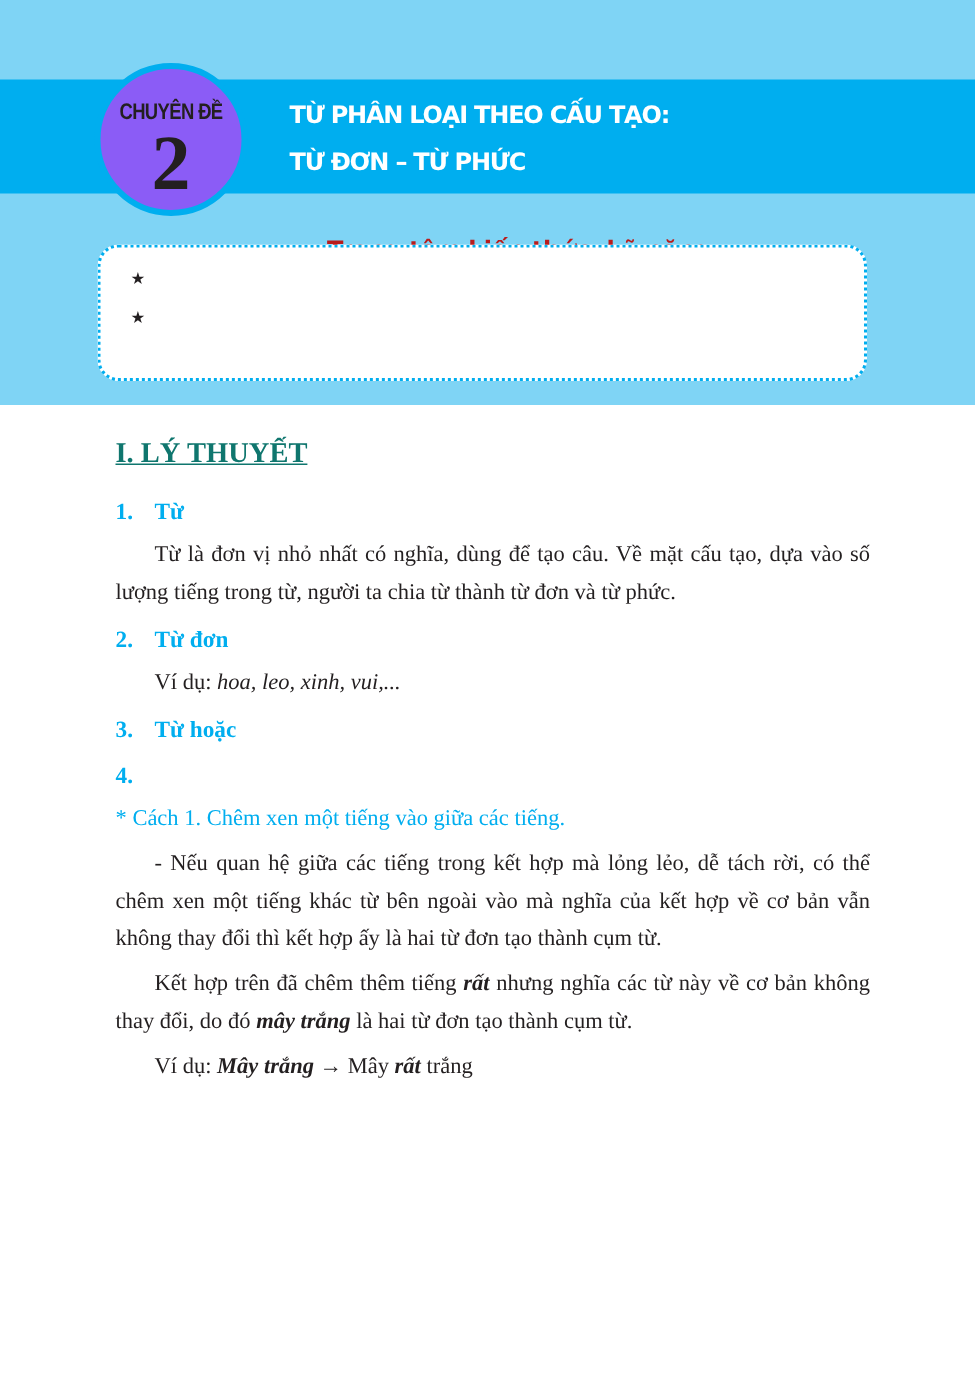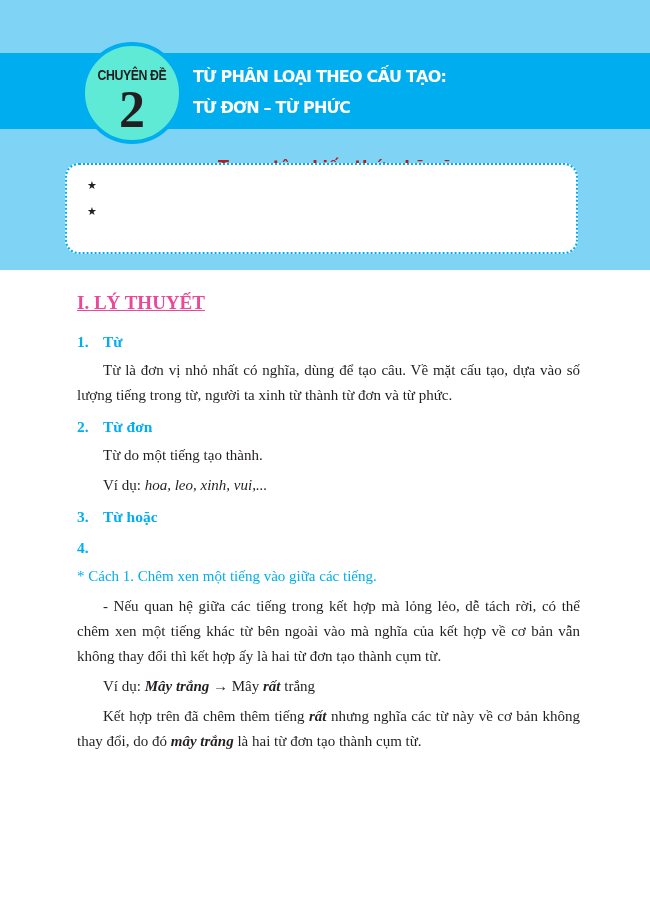--- a/index.html
+++ b/index.html
@@ -2,43 +2,43 @@
 <html><head>
 <meta charset="utf-8">
 <style>
   * { margin: 0; padding: 0; box-sizing: border-box; }
   html, body { width: 650px; height: 922px; background: #ffffff; overflow: hidden; }
   body { position: relative; font-family: "Liberation Serif", serif; color: #231f20; }
 
   .header-bg { position: absolute; left: 0; top: 0; width: 650px; height: 270px; background: #7fd4f5; }
   .title-band { position: absolute; left: 0; top: 53px; width: 650px; height: 76px; background: #00aeef; }
 
-  .badge { position: absolute; left: 81px; top: 42px; width: 102px; height: 102px; border-radius: 50%;
-    background: #5eead4; border: 4px solid #00aeef; text-align: center; }
+  .badge { position: absolute; left: 63px; top: 42px; width: 102px; height: 102px; border-radius: 50%;
+    background: #8b5cf6; border: 4px solid #00aeef; text-align: center; }
   .badge-label { position: absolute; left: 0; right: 0; top: 20px; font-family: "Liberation Sans", sans-serif;
     font-weight: bold; font-size: 15px; letter-spacing: -0.5px; color: #231f20; transform: scaleX(0.82); }
   .badge-number { position: absolute; left: 0; right: 0; top: 38px; font-family: "Liberation Serif", serif;
     font-weight: bold; font-size: 52px; line-height: 52px; color: #231f20; }
 
   .title { position: absolute; left: 193px; top: 61px; font-family: "DejaVu Sans", sans-serif; font-weight: bold;
     color: #ffffff; font-size: 16px; line-height: 31px; letter-spacing: -0.8px; }
   .title div { white-space: nowrap; }
 
   .subtitle { position: absolute; left: 218px; top: 128px; font-family: "DejaVu Sans", sans-serif; font-weight: bold;
     font-size: 16px; color: #b91c1c; letter-spacing: -0.3px; margin-top: 29px; }
 
   .goals-box { position: absolute; left: 65px; top: 163px; width: 513px; height: 91px; background: #ffffff;
     border: 2px dotted #00aeef; border-radius: 14px; padding: 11px 0 0 20px;
     font-family: "DejaVu Sans", sans-serif; font-size: 14px; color: #231f20; }
   .goal { display: flex; line-height: 20px; margin-bottom: 6px; }
   .goal .star { width: 22px; font-size: 11px; flex: none; }
   .goal .text { width: 440px; }
 
   .content { position: absolute; left: 77px; top: 290px; width: 503px; font-size: 15px; line-height: 25px; }
-  .sec-head { color: #ec4899; font-weight: bold; font-size: 19px; text-decoration: underline; margin-bottom: 14px; }
+  .sec-head { color: #0f766e; font-weight: bold; font-size: 19px; text-decoration: underline; margin-bottom: 14px; }
   .item-head { color: #00aeef; font-weight: bold; font-size: 15.5px; margin-top: 6px; margin-bottom: 4px; display: flex; }
   .item-head .num { width: 26px; }
   p { text-align: justify; margin-bottom: 5px; }
   p.ind { text-indent: 26px; }
   .sub-head { color: #00aeef; font-size: 15px; margin: 4px 0 5px 0; }
   i.it { font-style: italic; }
   b.bi { font-style: italic; font-weight: bold; }
 </style>
 </head>
 <body>
@@ -67,34 +67,33 @@
   </div>
 </div>
 
 <div class="content">
   <div class="sec-head">I. LÝ THUYẾT</div>
 
   <div class="item-head">
     <span class="num">1.</span>
     <span>Từ</span>
   </div>
-  <p class="ind">Từ là đơn vị nhỏ nhất có nghĩa, dùng để tạo câu. Về mặt cấu tạo, dựa vào số lượng tiếng trong từ, người ta xinh từ thành từ đơn và từ phức.</p>
+  <p class="ind">Từ là đơn vị nhỏ nhất có nghĩa, dùng để tạo câu. Về mặt cấu tạo, dựa vào số lượng tiếng trong từ, người ta chia từ thành từ đơn và từ phức.</p>
 
   <div class="item-head">
     <span class="num">2.</span>
     <span>Từ đơn</span>
   </div>
-  <p class="ind">Từ do một tiếng tạo thành.</p>
   <p class="ind"><span>Ví dụ: </span><i class="it">hoa, leo, xinh, vui,...</i></p>
 
   <div class="item-head">
     <span class="num">3.</span>
     <span>Từ hoặc</span>
   </div>
 
   <div class="item-head">
     <span class="num">4.</span>
   </div>
   <div class="sub-head">* Cách 1. Chêm xen một tiếng vào giữa các tiếng.</div>
   <p class="ind">- Nếu quan hệ giữa các tiếng trong kết hợp mà lỏng lẻo, dễ tách rời, có thể chêm xen một tiếng khác từ bên ngoài vào mà nghĩa của kết hợp về cơ bản vẫn không thay đổi thì kết hợp ấy là hai từ đơn tạo thành cụm từ.</p>
+  <p class="ind"><span>Kết hợp trên đã chêm thêm tiếng </span><b class="bi">rất</b><span> nhưng nghĩa các từ này về cơ bản không thay đổi, do đó </span><b class="bi">mây trắng</b><span> là hai từ đơn tạo thành cụm từ.</span></p>
   <p class="ind"><span>Ví dụ: </span><b class="bi">Mây trắng</b><span> → Mây </span><b class="bi">rất</b><span> trắng</span></p>
-  <p class="ind"><span>Kết hợp trên đã chêm thêm tiếng </span><b class="bi">rất</b><span> nhưng nghĩa các từ này về cơ bản không thay đổi, do đó </span><b class="bi">mây trắng</b><span> là hai từ đơn tạo thành cụm từ.</span></p>
 </div>
 
 </body></html>

